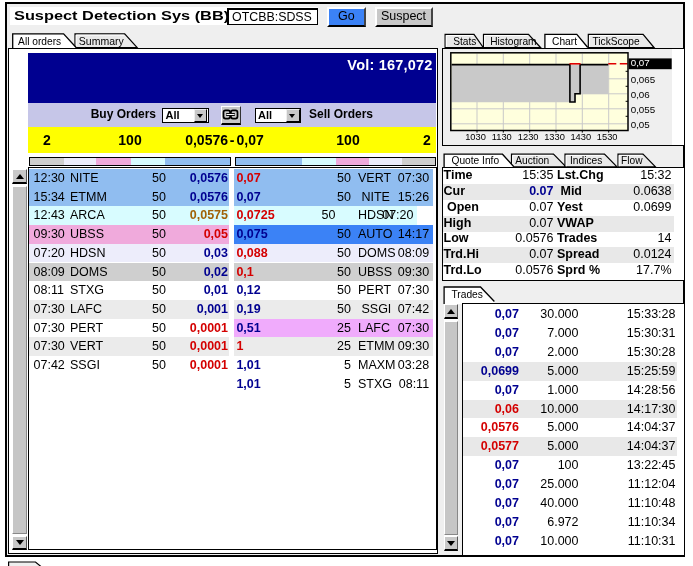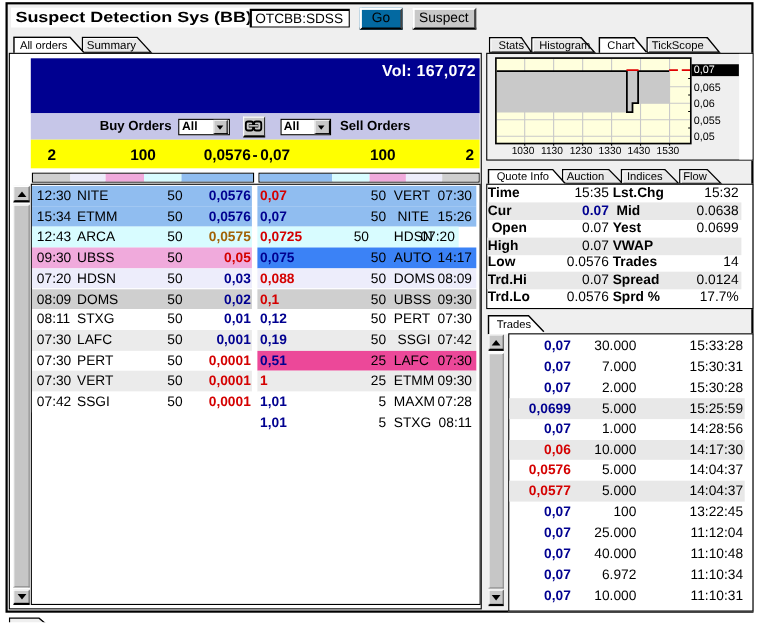--- a/index.html
+++ b/index.html
@@ -2,21 +2,21 @@
 <html><head><meta charset="utf-8"><style>
 html,body{margin:0;padding:0;background:#fff;}
 body{font-family:"Liberation Sans",sans-serif;-webkit-font-smoothing:antialiased;}
 div{box-sizing:border-box;}
 </style></head><body>
 <div style="position:relative;width:693px;height:566px;overflow:hidden;background:#fff;">
 <div style="position:absolute;left:5px;top:1.5px;width:680px;height:555.5px;border:2px solid #000;background:#efefef;"></div>
 <div style="position:absolute;left:10px;top:7px;width:308px;height:17.5px;background:#fff;"></div>
 <div style="position:absolute;left:14px;top:7px;width:250px;height:17.5px;font:bold 13.5px 'Liberation Sans';line-height:17.5px;color:#000;transform:scaleX(1.21);transform-origin:0 50%;">Suspect Detection Sys (BB)</div>
 <div style="position:absolute;left:227px;top:8px;width:90.5px;height:17px;background:#fff;border:1px solid #000;border-top:2px solid #000;border-left:2px solid #000;font:12.4px 'Liberation Sans';line-height:14px;padding-left:3px;color:#000;">OTCBB:SDSS</div>
-<div style="position:absolute;left:326.5px;top:7px;width:39.5px;height:19.5px;background:#0369a1;border-top:2px solid #fff;border-left:2px solid #fff;border-right:2px solid #444;border-bottom:2.5px solid #000;font:12.5px 'Liberation Sans';text-align:center;color:#000;line-height:15px;">Go</div>
+<div style="position:absolute;left:326.5px;top:7px;width:39.5px;height:19.5px;background:#3b82f6;border-top:2px solid #fff;border-left:2px solid #fff;border-right:2px solid #444;border-bottom:2.5px solid #000;font:12.5px 'Liberation Sans';text-align:center;color:#000;line-height:15px;">Go</div>
 <div style="position:absolute;left:374.5px;top:7px;width:58px;height:19.5px;background:#c8c8c8;border-top:2px solid #fff;border-left:2px solid #fff;border-right:2px solid #444;border-bottom:2.5px solid #000;font:12.5px 'Liberation Sans';text-align:center;color:#000;line-height:15px;">Suspect</div>
 <svg style="position:absolute;left:8px;top:33px;" width="140" height="17" viewBox="0 0 140 17">
 <polygon points="67,0.9 116.7,0.9 129.2,14.6 67,14.6" fill="#e9e9e9" stroke="#000" stroke-width="1.2"></polygon>
 <polyline points="68.2,14 68.2,2.1 115.9,2.1" fill="none" stroke="#fff" stroke-width="1"></polyline>
 <path d="M4.7,17 L4.7,0.9 L55.6,0.9 L69.5,16 L69.9,17 Z" fill="#fff"></path>
 <path d="M4.7,17 L4.7,0.9 L55.6,0.9 L69.5,16" fill="none" stroke="#000" stroke-width="1.3"></path>
 <text x="10.1" y="11.8" font-size="10.2" font-family="Liberation Sans">All orders</text>
 <text x="70.8" y="11.8" font-size="10.5" font-family="Liberation Sans">Summary</text>
 </svg>
 <div style="position:absolute;left:8px;top:47.5px;width:430px;height:506px;border:1.5px solid #000;background:#fff;"></div>
@@ -158,21 +158,21 @@
       <div style="position:absolute;top:0;height:18.7px;font:12.5px 'Liberation Sans';line-height:19.2px;right:82px;width:40px;text-align:right;">50</div>
       <div style="position:absolute;top:0;height:18.7px;font:12.5px 'Liberation Sans';line-height:19.2px;left:123.6px;width:60px;">&nbsp;SSGI</div>
       <div style="position:absolute;top:0;height:18.7px;font:12.5px 'Liberation Sans';line-height:19.2px;right:3.9px;width:40px;text-align:right;">07:42</div>
     </div>
 <div style="position:absolute;left:29px;top:318.6px;width:200.3px;height:18.7px;background:#fff;">
       <div style="position:absolute;top:0;height:18.7px;font:12.5px 'Liberation Sans';line-height:19.2px;left:4.5px;width:60px;">07:30</div>
       <div style="position:absolute;top:0;height:18.7px;font:12.5px 'Liberation Sans';line-height:19.2px;left:41px;width:60px;">PERT</div>
       <div style="position:absolute;top:0;height:18.7px;font:12.5px 'Liberation Sans';line-height:19.2px;right:63.3px;width:40px;text-align:right;">50</div>
       <div style="position:absolute;top:0;height:18.7px;font:12.5px 'Liberation Sans';line-height:19.2px;right:1.3px;width:60px;text-align:right;font-weight:bold;color:#d40000;">0,0001</div>
     </div>
-<div style="position:absolute;left:234.4px;top:318.6px;width:198.6px;height:18.7px;background:#ec4899;text-decoration:underline;">
+<div style="position:absolute;left:234.4px;top:318.6px;width:198.6px;height:18.7px;background:#f0abfc;text-decoration:underline;">
       <div style="position:absolute;top:0;height:18.7px;font:12.5px 'Liberation Sans';line-height:19.2px;left:2px;width:60px;font-weight:bold;color:#000090;">0,51</div>
       <div style="position:absolute;top:0;height:18.7px;font:12.5px 'Liberation Sans';line-height:19.2px;right:82px;width:40px;text-align:right;">25</div>
       <div style="position:absolute;top:0;height:18.7px;font:12.5px 'Liberation Sans';line-height:19.2px;left:123.6px;width:60px;">LAFC</div>
       <div style="position:absolute;top:0;height:18.7px;font:12.5px 'Liberation Sans';line-height:19.2px;right:3.9px;width:40px;text-align:right;">07:30</div>
     </div>
 <div style="position:absolute;left:29px;top:337.29999999999995px;width:200.3px;height:18.7px;background:#ebebeb;">
       <div style="position:absolute;top:0;height:18.7px;font:12.5px 'Liberation Sans';line-height:19.2px;left:4.5px;width:60px;">07:30</div>
       <div style="position:absolute;top:0;height:18.7px;font:12.5px 'Liberation Sans';line-height:19.2px;left:41px;width:60px;">VERT</div>
       <div style="position:absolute;top:0;height:18.7px;font:12.5px 'Liberation Sans';line-height:19.2px;right:63.3px;width:40px;text-align:right;">50</div>
       <div style="position:absolute;top:0;height:18.7px;font:12.5px 'Liberation Sans';line-height:19.2px;right:1.3px;width:60px;text-align:right;font-weight:bold;color:#d40000;">0,0001</div>
@@ -186,21 +186,21 @@
 <div style="position:absolute;left:29px;top:356.0px;width:200.3px;height:18.7px;background:#fff;">
       <div style="position:absolute;top:0;height:18.7px;font:12.5px 'Liberation Sans';line-height:19.2px;left:4.5px;width:60px;">07:42</div>
       <div style="position:absolute;top:0;height:18.7px;font:12.5px 'Liberation Sans';line-height:19.2px;left:41px;width:60px;">SSGI</div>
       <div style="position:absolute;top:0;height:18.7px;font:12.5px 'Liberation Sans';line-height:19.2px;right:63.3px;width:40px;text-align:right;">50</div>
       <div style="position:absolute;top:0;height:18.7px;font:12.5px 'Liberation Sans';line-height:19.2px;right:1.3px;width:60px;text-align:right;font-weight:bold;color:#d40000;">0,0001</div>
     </div>
 <div style="position:absolute;left:234.4px;top:356.0px;width:198.6px;height:18.7px;background:#fff;">
       <div style="position:absolute;top:0;height:18.7px;font:12.5px 'Liberation Sans';line-height:19.2px;left:2px;width:60px;font-weight:bold;color:#000090;">1,01</div>
       <div style="position:absolute;top:0;height:18.7px;font:12.5px 'Liberation Sans';line-height:19.2px;right:82px;width:40px;text-align:right;">5</div>
       <div style="position:absolute;top:0;height:18.7px;font:12.5px 'Liberation Sans';line-height:19.2px;left:123.6px;width:60px;">MAXM</div>
-      <div style="position:absolute;top:0;height:18.7px;font:12.5px 'Liberation Sans';line-height:19.2px;right:3.9px;width:40px;text-align:right;">07:28</div>
+      <div style="position:absolute;top:0;height:18.7px;font:12.5px 'Liberation Sans';line-height:19.2px;right:3.9px;width:40px;text-align:right;">03:28</div>
     </div>
 <div style="position:absolute;left:234.4px;top:374.7px;width:198.6px;height:18.7px;background:#fff;">
       <div style="position:absolute;top:0;height:18.7px;font:12.5px 'Liberation Sans';line-height:19.2px;left:2px;width:60px;font-weight:bold;color:#000090;">1,01</div>
       <div style="position:absolute;top:0;height:18.7px;font:12.5px 'Liberation Sans';line-height:19.2px;right:82px;width:40px;text-align:right;">5</div>
       <div style="position:absolute;top:0;height:18.7px;font:12.5px 'Liberation Sans';line-height:19.2px;left:123.6px;width:60px;">STXG</div>
       <div style="position:absolute;top:0;height:18.7px;font:12.5px 'Liberation Sans';line-height:19.2px;right:3.9px;width:40px;text-align:right;">08:11</div>
     </div>
 <div style="position:absolute;left:12px;top:169px;width:15px;height:380.5px;background:#fdfdfd;"></div>
 <div style="position:absolute;left:12px;top:169px;width:15px;height:14.5px;background:#c8c8c8;border-top:1.5px solid #fff;border-left:1.5px solid #fff;border-right:1.5px solid #555;border-bottom:2px solid #000;"></div>
 <div style="position:absolute;left:15.5px;top:173.75px;width:0px;height:0px;border-left:4px solid transparent;border-right:4px solid transparent;border-bottom:5px solid #000;"></div>

